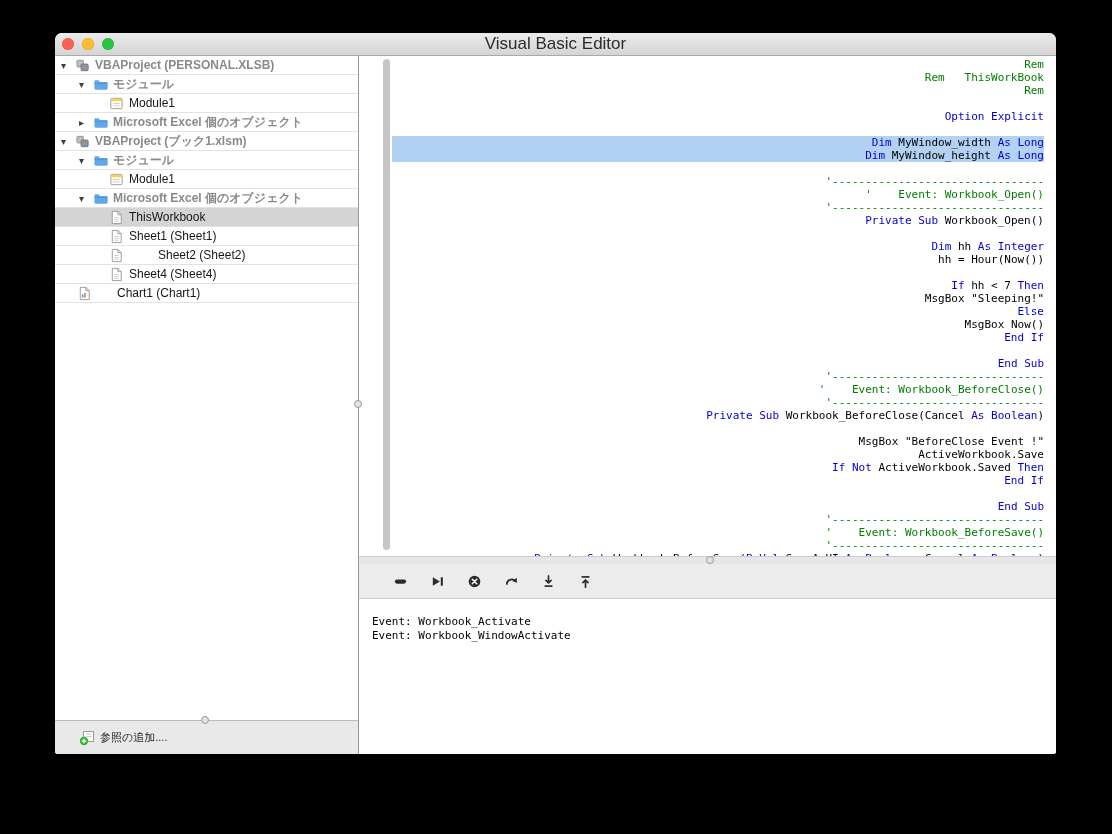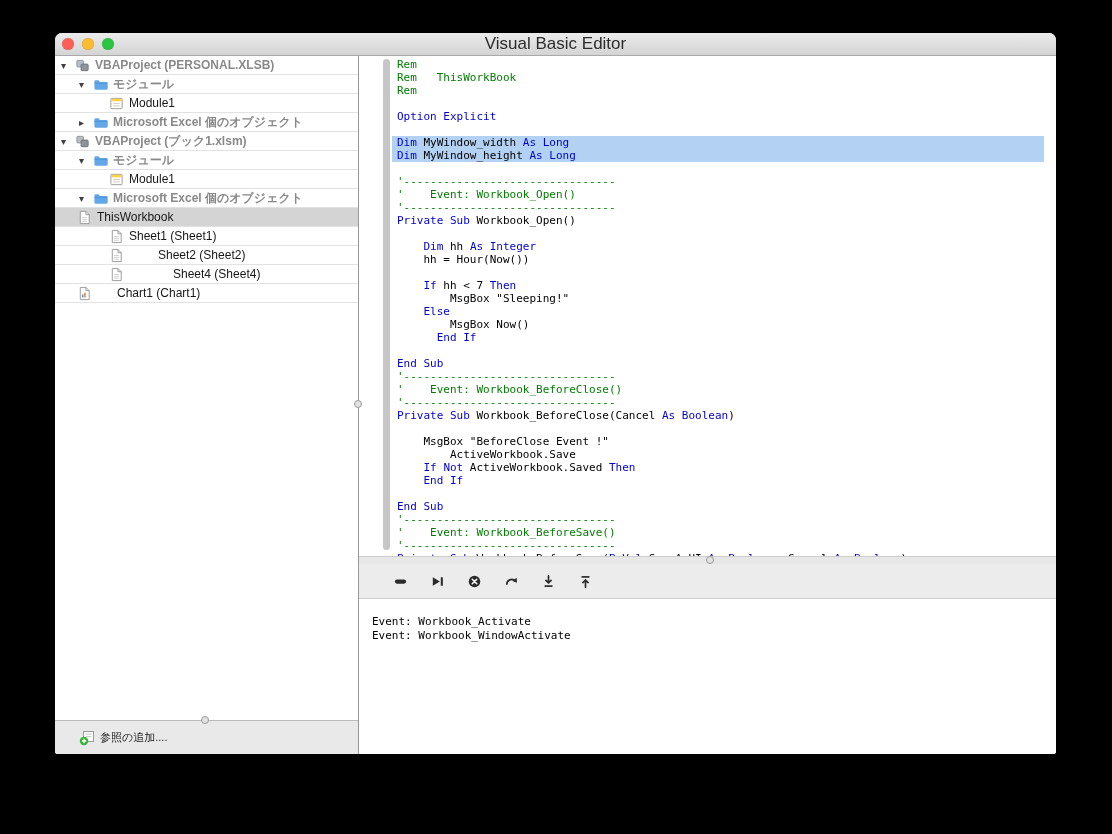--- a/index.html
+++ b/index.html
@@ -28,21 +28,21 @@
                padding:0 24px;gap:5px;font-size:11px;color:#1d1d1d;position:relative;box-sizing:border-box;}
   .addref-icon svg{width:16px;height:16px;display:block;}
   .dot{width:8px;height:8px;border-radius:50%;background:#e3e3e3;border:1px solid #9a9a9a;box-sizing:border-box;}
   .footer-handle{position:absolute;left:146px;top:-5px;}
   .vsplit-handle{position:absolute;left:299px;top:344px;z-index:5;}
   
   .editor-col{flex:1;display:flex;flex-direction:column;min-width:0;background:#fff;}
   .codewrap{height:500px;position:relative;overflow:hidden;background:#fff;}
   .vscroll{position:absolute;left:24px;top:3px;bottom:6px;width:8px;}
   .vthumb{width:7px;height:100%;background:#c6c6c6;border-radius:3.5px;}
-  .code-lines{position:absolute;left:33px;right:12px;top:2px;}
+  .code-lines{position:absolute;left:33px;right:12px;top:2px;text-align:right;}
   .cl{height:13px;line-height:13px;font-family:"DejaVu Sans Mono",monospace;font-size:11px;
       white-space:pre;padding-left:5px;color:#000;}
   .cl.sel{background:var(--sel,#b3d1f2);}
   .cl .k{color:var(--kw,#0000cc);}
   .cl .c{color:var(--cm,#007d00);}
   .cl .n{color:#000;}
   .hsplit{height:7px;background:#e7e7e7;border-top:1px solid #cdcdcd;position:relative;box-sizing:content-box;}
   .hsplit-handle{position:absolute;left:347px;top:-1px;}
   .toolbar{height:34px;background:#ececec;border-bottom:1px solid #d0d0d0;display:flex;align-items:center;
            padding-left:33px;gap:20px;box-sizing:content-box;}
@@ -144,21 +144,21 @@
             <div class="tree-row header" style="padding-left: 24px;">
               <span class="disc">▾</span>
               <span class="ticon">
                 <svg viewBox="0 0 16 16">
                   <path d="M1.5 5c0-.8.6-1.5 1.4-1.5h3l1.5 1.7h7c.7 0 1.3.6 1.3 1.3v5.6c0 .8-.6 1.4-1.4 1.4H2.9c-.8 0-1.4-.6-1.4-1.4z" fill="#62a8e8"></path>
                   <path d="M1.5 6.8h13.2" stroke="#4a90d0" stroke-width=".8"></path>
                 </svg>
               </span>
               <span class="label">Microsoft Excel 個のオブジェクト</span>
             </div>
-            <div class="tree-row selected" style="padding-left: 22px;">
+            <div class="tree-row selected" style="padding-left: 54px;">
               <span class="ticon">
                 <svg viewBox="0 0 16 16">
                   <path d="M3.5 1.5h6l3.5 3.5v9.5h-9.5z" fill="#fff" stroke="#999"></path>
                   <path d="M9.5 1.5v3.5H13" fill="none" stroke="#999"></path>
                   <path d="M5.5 8h5M5.5 10h5M5.5 12h5" stroke="#c9c9c9" stroke-width=".9"></path>
                 </svg>
               </span>
               <span class="label">ThisWorkbook</span>
             </div>
             <div class="tree-row" style="padding-left: 54px;">
@@ -174,21 +174,21 @@
             <div class="tree-row" style="padding-left: 54px; gap: 29px;">
               <span class="ticon">
                 <svg viewBox="0 0 16 16">
                   <path d="M3.5 1.5h6l3.5 3.5v9.5h-9.5z" fill="#fff" stroke="#999"></path>
                   <path d="M9.5 1.5v3.5H13" fill="none" stroke="#999"></path>
                   <path d="M5.5 8h5M5.5 10h5M5.5 12h5" stroke="#c9c9c9" stroke-width=".9"></path>
                 </svg>
               </span>
               <span class="label">Sheet2 (Sheet2)</span>
             </div>
-            <div class="tree-row" style="padding-left: 54px; gap: 44px;">
+            <div class="tree-row" style="padding-left: 54px;">
               <span class="ticon">
                 <svg viewBox="0 0 16 16">
                   <path d="M3.5 1.5h6l3.5 3.5v9.5h-9.5z" fill="#fff" stroke="#999"></path>
                   <path d="M9.5 1.5v3.5H13" fill="none" stroke="#999"></path>
                   <path d="M5.5 8h5M5.5 10h5M5.5 12h5" stroke="#c9c9c9" stroke-width=".9"></path>
                 </svg>
               </span>
               <span class="label">Sheet4 (Sheet4)</span>
             </div>
             <div class="tree-row" style="padding-left: 22px; gap: 20px;">

